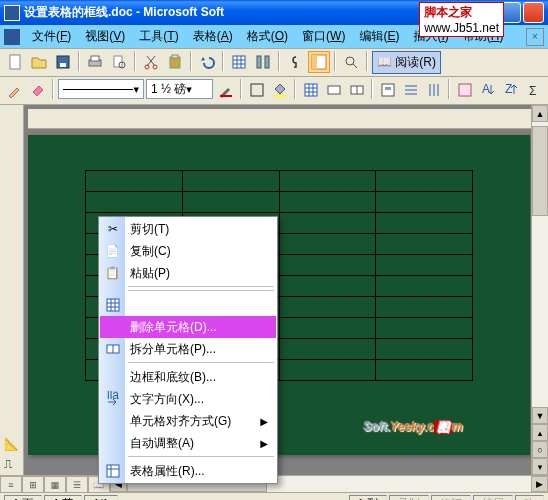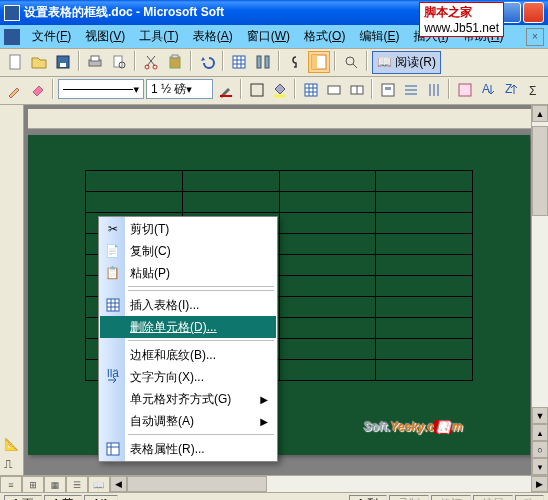--- a/index.html
+++ b/index.html
@@ -36,21 +36,21 @@
 .hruler { height: 20px; background:#ece9d8; border-bottom:1px solid #aca899; margin:4px 4px 0 4px; }
 .page { background: #14532d; margin: 6px 18px 6px 4px; height: 320px; border: 7px solid #14532d; box-shadow: 2px 2px 4px rgba(0,0,0,0.3); position: relative; padding: 28px 50px; }
 .doc-table { border-collapse: collapse; width: 100%; }
 .doc-table td { border: 1px solid #000; height: 21px; }
 .page-wm { position:absolute; bottom:12px; right:60px; color:#e87817; font-style:italic; font-weight:bold; font-size:16px; text-shadow:1px 1px 1px #fff, -1px -1px 1px #aaa; }
 .page-wm .grey{ color:#9aa6b3; }
 
 .context-menu { position: absolute; left: 98px; top: 216px; width: 180px; background: #fff; border: 1px solid #888; box-shadow: 3px 3px 6px rgba(0,0,0,0.35); z-index: 50; padding:1px; }
 .cm-strip { position:absolute; left:0; top:0; bottom:0; width:26px; background:linear-gradient(to right,#e3efff,#bcd4f6); }
 .cm-item { height: 22px; display: flex; align-items: center; padding-left: 30px; cursor: pointer; position: relative; }
-.cm-item.hover { background: #0f766e; color: #fff; text-decoration: underline; }
+.cm-item.hover { background: #d946ef; color: #fff; }
 .cm-sep { height: 2px; margin: 2px 2px 2px 28px; border-top: 1px solid #c0c0c0; border-bottom:1px solid #fff; position:relative; }
 .cm-icon { position: absolute; left: 4px; width: 18px; height: 18px; display:flex; align-items:center; justify-content:center; }
 .cm-arrow { margin-left: auto; margin-right: 8px; font-size: 10px; }
 
 .vscroll { position:absolute; right:0; top:0; bottom:0; width:17px; background:#ece9d8; border-left:1px solid #aca899; display:flex; flex-direction:column; }
 .vscroll .btn { height:17px; border:1px solid #aca899; background:#d4d0c8; cursor:pointer; display:flex; align-items:center; justify-content:center; font-size:9px; }
 .vscroll .track { flex:1; background:#f0f0e8; }
 .vscroll .thumb { height:90px; border:1px solid #aca899; background:#d4d0c8; margin-top:4px;}
 
 .hscroll-row { display:flex; height:17px; background:#ece9d8; border-top:1px solid #aca899; }
@@ -82,22 +82,22 @@
   <span class="red">脚本之家</span><br>
   <span>www.Jb51.net</span>
 </div>
 
 <div class="menubar">
   <div class="mini"></div>
   <div class="item"><span>文件</span>(<span class="underline">F</span>)</div>
   <div class="item"><span>视图</span>(<span class="underline">V</span>)</div>
   <div class="item"><span>工具</span>(<span class="underline">T</span>)</div>
   <div class="item"><span>表格</span>(<span class="underline">A</span>)</div>
+  <div class="item"><span>格式</span>(<span class="underline">O</span>)</div>
   <div class="item"><span>窗口</span>(<span class="underline">W</span>)</div>
-  <div class="item"><span>格式</span>(<span class="underline">O</span>)</div>
   <div class="item"><span>编辑</span>(<span class="underline">E</span>)</div>
   <div class="item"><span>插入</span>(<span class="underline">I</span>)</div>
   <div class="item"><span>帮助</span>(<span class="underline">H</span>)</div>
   <div class="close-doc">×</div>
 </div>
 
 <div class="toolbar">
   <div class="tbtn">
       <svg class="ticon" viewBox="0 0 16 16">
         <rect x="3" y="1" width="10" height="14" fill="#fff" stroke="#888"></rect>
@@ -383,24 +383,32 @@
     </div>
   <div class="cm-sep"></div>
   <div class="cm-sep"></div>
   <div class="cm-item">
       <span class="cm-icon">
         <svg width="16" height="16" viewBox="0 0 16 16">
           <rect x="2" y="2" width="12" height="12" fill="#fff" stroke="#2a5db0"></rect>
           <path d="M2 6h12M2 10h12M6 2v12M10 2v12" stroke="#2a5db0"></path>
         </svg>
       </span>
-      <span>插入表格(I)...</span>
     </div>
   <div class="cm-item hover">
       <span>删除单元格(D)...</span>
+    </div>
+  <div class="cm-item">
+      <span class="cm-icon">
+        <svg width="16" height="16" viewBox="0 0 16 16">
+          <rect x="2" y="4" width="12" height="8" fill="#fff" stroke="#2a5db0"></rect>
+          <path d="M8 4v8" stroke="#2a5db0"></path>
+        </svg>
+      </span>
+      <span>拆分单元格(P)...</span>
     </div>
   <div class="cm-sep"></div>
   <div class="cm-item">
       <span>边框和底纹(B)...</span>
     </div>
   <div class="cm-item">
       <span class="cm-icon">
         <svg width="16" height="16" viewBox="0 0 16 16">
           <text x="2" y="8" font-size="7" fill="#2a5db0">llâ</text>
           <path d="M3 11h8M8 8l3 3-3 3" stroke="#2a5db0" fill="none"></path>

